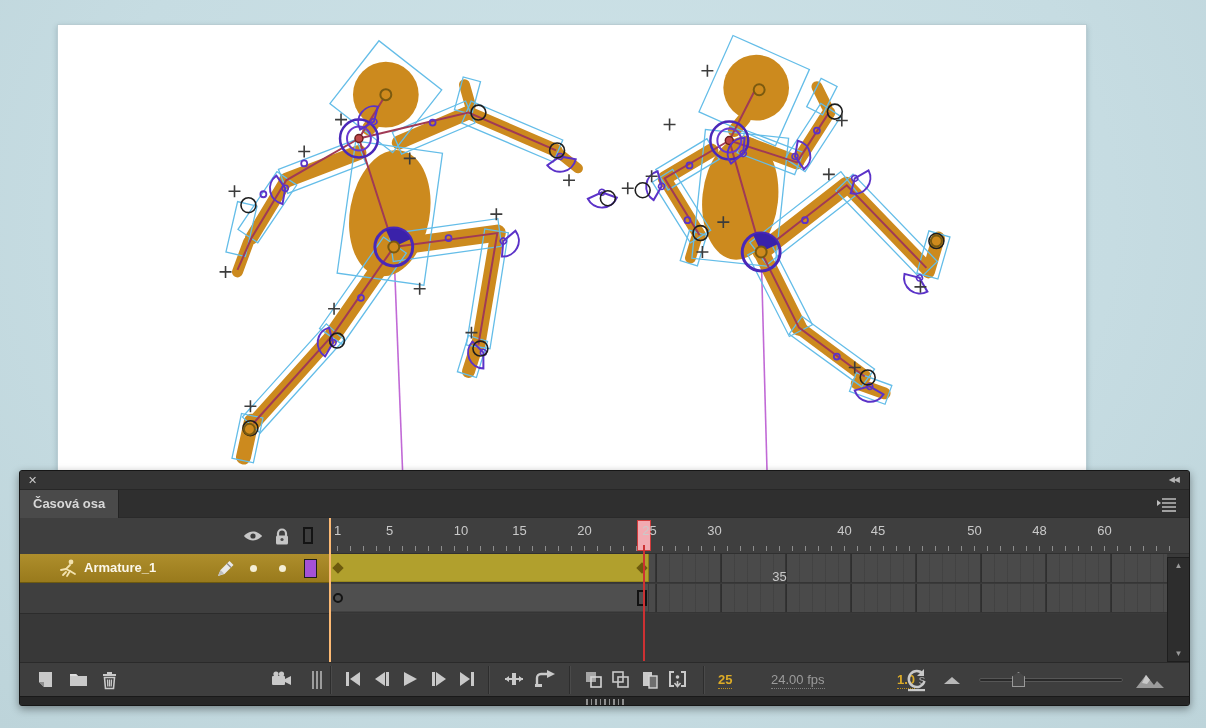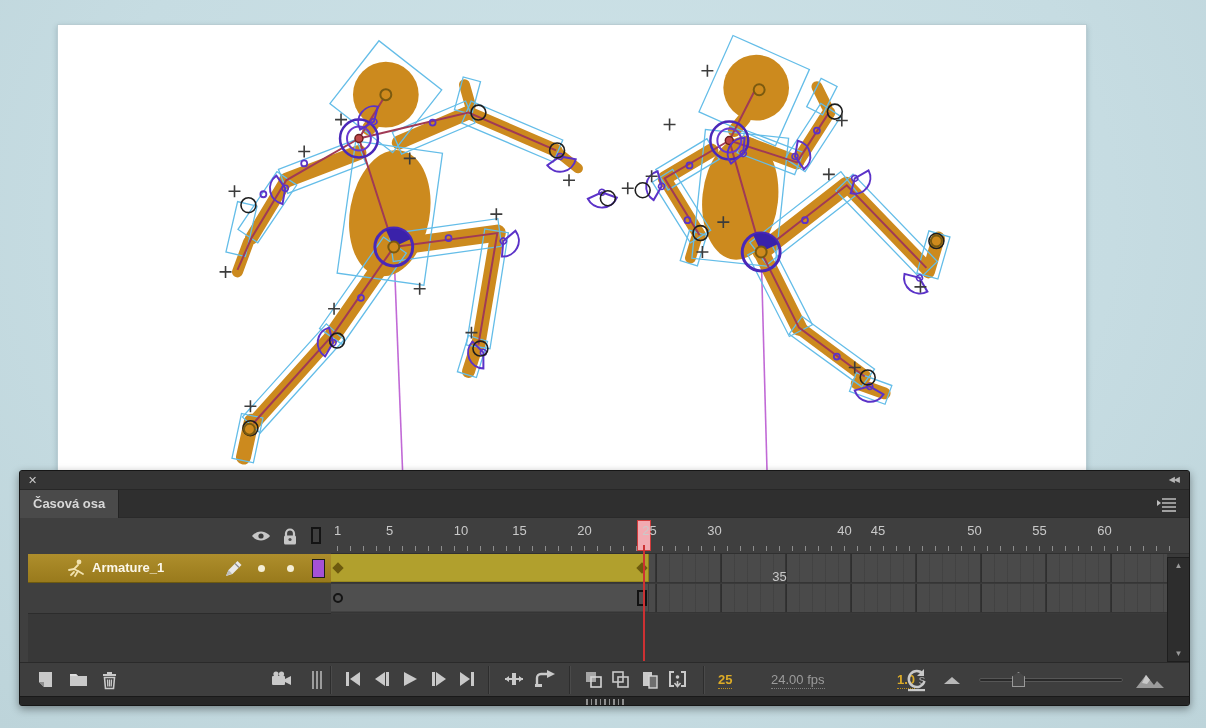--- a/index.html
+++ b/index.html
@@ -30,21 +30,21 @@
   .tab {
     display:inline-block; height:28px; line-height:28px; padding:0 13px;
     background:#4a4a4a; color:#d8d8d8; font-size:13px; font-weight:bold;
     border-right:1px solid #242424;
   }
   .panel-menu { position:absolute; right:12px; top:6px; width:22px; height:16px; }
 
   .pbody { position:absolute; left:0; top:47px; right:0; height:144px; background:#3f3f3f; }
 
   
-  .leftcol { position:absolute; left:8px; top:0; width:311px; height:144px; background:#3f3f3f; border-right:2px solid #fdba74; }
+  .leftcol { position:absolute; left:0; top:0; width:311px; height:144px; background:#3f3f3f; border-right:2px solid #fdba74; }
   .lheader { position:absolute; left:0; top:0; width:100%; height:36px; }
   .hicon { position:absolute; top:9px; }
   .outline-sq { width:10px; height:17px; border:2px solid #141414; background:transparent; }
   .lrow { position:absolute; left:0; width:100%; height:29px; font-size:13px; }
   .lrow .lname { position:absolute; left:64px; top:6px; font-weight:bold; }
   .row-armature { top:36px; background:linear-gradient(#ae8e2c,#997a1c); color:#fbf7ea; border-bottom:1px solid #6d5a10; }
   .row-day { top:66px; background:#454545; color:#e8e8e8; border-bottom:1px solid #343434; }
   .row-day .lname { font-weight:normal; }
   .lrow .dot { position:absolute; top:11px; width:7px; height:7px; border-radius:50%; }
   .swatch { position:absolute; left:284px; top:5px; width:13px; height:19px; border:1px solid #1d1d1d; }
@@ -348,21 +348,21 @@
           <span class="ruler-num" style="left: 58.5px;">5</span>
           <span class="ruler-num" style="left: 130px;">10</span>
           <span class="ruler-num" style="left: 188.5px;">15</span>
           <span class="ruler-num" style="left: 253.5px;">20</span>
           <span class="ruler-num" style="left: 318.5px;">25</span>
           <span class="ruler-num" style="left: 383.5px;">30</span>
           <span class="ruler-num" style="left: 448.5px; margin-top: 46px;">35</span>
           <span class="ruler-num" style="left: 513.5px; text-align: center;">40</span>
           <span class="ruler-num" style="left: 547px; text-align: right;">45</span>
           <span class="ruler-num" style="left: 643.5px;">50</span>
-          <span class="ruler-num" style="left: 708.5px;">55</span>
+          <span class="ruler-num" style="left: 708.5px;">48</span>
           <span class="ruler-num" style="left: 773.5px;">60</span>
           <span class="ruler-num" style="left: 887px; font-weight: bold;">65</span>
         </div>
 
       <div class="frow frow1">
         <div class="span1">
           <span class="kf-diamond" style="left:3px"></span>
           <span class="kf-diamond" style="left:307px"></span>
         </div>
       </div>

